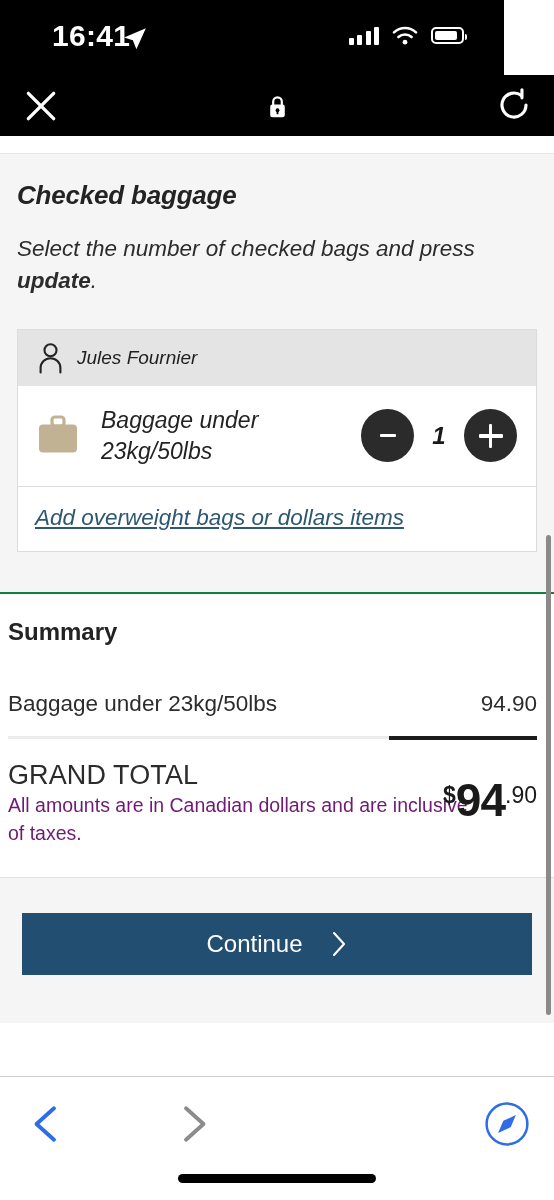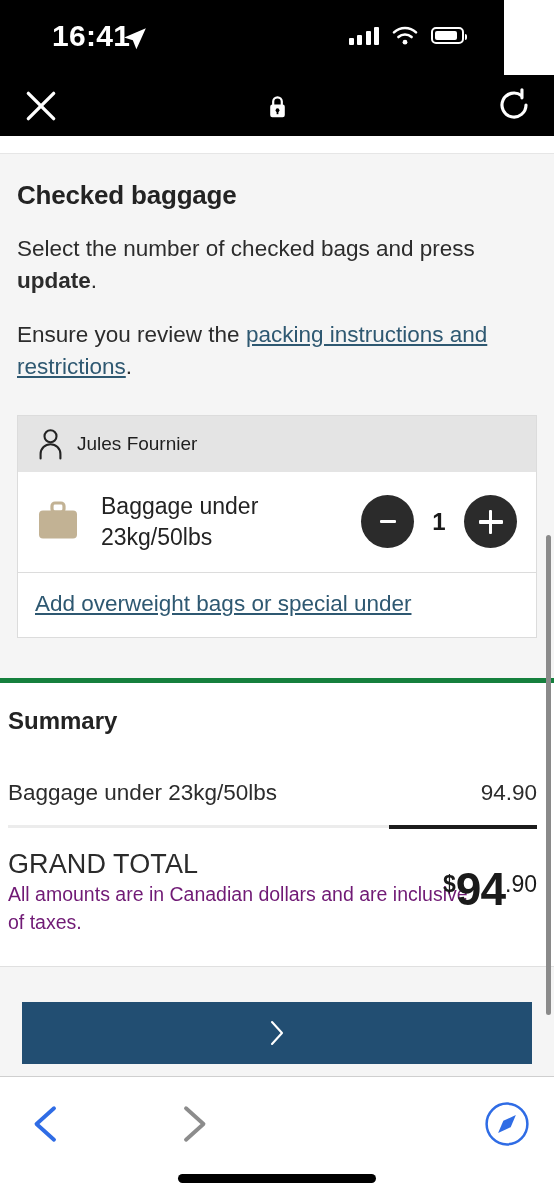--- a/index.html
+++ b/index.html
@@ -52,21 +52,21 @@
   }
   .nav-reload { position:absolute; right:22px; top:12px; width:36px; height:36px; }
 
   
   .web {
     position:absolute; top:136px; left:0; width:554px; height:940px;
     background:#ffffff; overflow:hidden;
   }
   .whitestrip { height:18px; background:#ffffff; border-bottom:1px solid #e6e6e6; }
 
-  .greysection { background:#f5f5f5; padding:26px 17px 40px 17px; border-bottom:5px solid #15803d; }
+  .greysection { background:#f5f5f5; padding:26px 17px 40px 17px; border-bottom:2px solid #15803d;font-style:italic; }
   .h-title { font-size:26px; font-weight:700; color:#232323; letter-spacing:-0.2px; }
   .p-text { font-size:22.5px; color:#2c2c2c; line-height:1.42; margin-top:22px; }
   .p-text b { font-weight:700; }
   .lnk { color:#2e5871; text-decoration:underline; text-underline-offset:2px; }
 
   
   .card { margin-top:32px; border:1px solid #dcdcdc; background:#ffffff; }
   .card-head {
     background:#e4e4e4; height:56px; display:flex; align-items:center;
     padding-left:19px; gap:13px;
@@ -191,23 +191,20 @@
   <div class="web">
     <div class="whitestrip"></div>
 
     <div class="greysection">
       <div class="h-title">Checked baggage</div>
 
       <div class="p-text">
         <span>Select the number of checked bags and press </span><b>update</b><span>.</span>
       </div>
 
-      <div class="p-text">
-        <span>Ensure you review the </span><a class="lnk" href="#">packing instructions and restrictions</a><span>.</span>
-      </div>
 
       <div class="card">
         <div class="card-head">
           <svg width="27" height="32" viewBox="0 0 27 32">
             <circle cx="13.5" cy="8.2" r="6" stroke="#232323" stroke-width="2.1" fill="none"></circle>
             <path d="M3.6 30.5v-4.4a9.9 9.9 0 0 1 19.8 0v4.4" stroke="#232323" stroke-width="2.1" fill="none" stroke-linecap="round"></path>
           </svg>
           <span class="pname">Jules Fournier</span>
         </div>
 
@@ -222,21 +219,21 @@
                 <span class="minus"></span>
               </button>
             <span class="qty">1</span>
             <button class="rbtn">
                 <span class="plus"></span>
               </button>
           </div>
         </div>
 
         <div class="cardlink">
-          <a class="lnk" href="#">Add overweight bags or special under</a>
+          <a class="lnk" href="#">Add overweight bags or dollars items</a>
         </div>
       </div>
     </div>
 
     <div class="summary">
       <div class="s-title">Summary</div>
 
       <div class="s-row">
         <span class="l">Baggage under 23kg/50lbs</span>
         <span class="r">94.90</span>
@@ -253,20 +250,21 @@
         <div class="gt-price">
           <span class="cur">$</span>
           <span class="big">94</span>
           <span class="cents">.90</span>
         </div>
       </div>
     </div>
 
     <div class="ctawrap">
       <button class="cta">
+        <span>Continue</span>
         <svg width="17" height="28" viewBox="0 0 17 28">
           <path d="M3 3 L13 14 L3 25" stroke="#ffffff" stroke-width="2.1" fill="none" stroke-linecap="round" stroke-linejoin="round"></path>
         </svg>
       </button>
     </div>
 
     <div class="vscroll"></div>
   </div>
 
   <div class="botbar">

